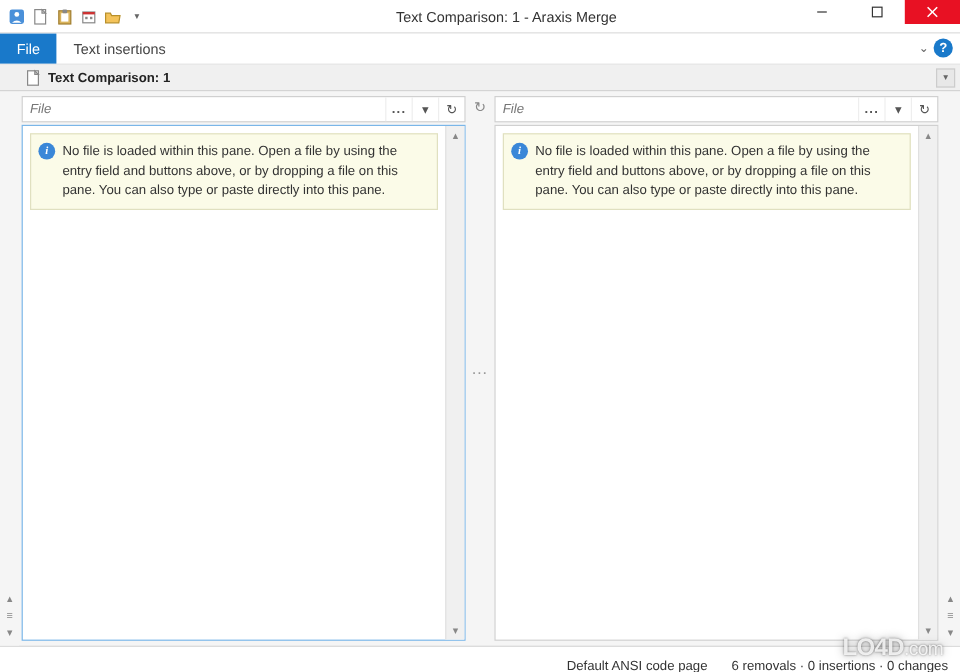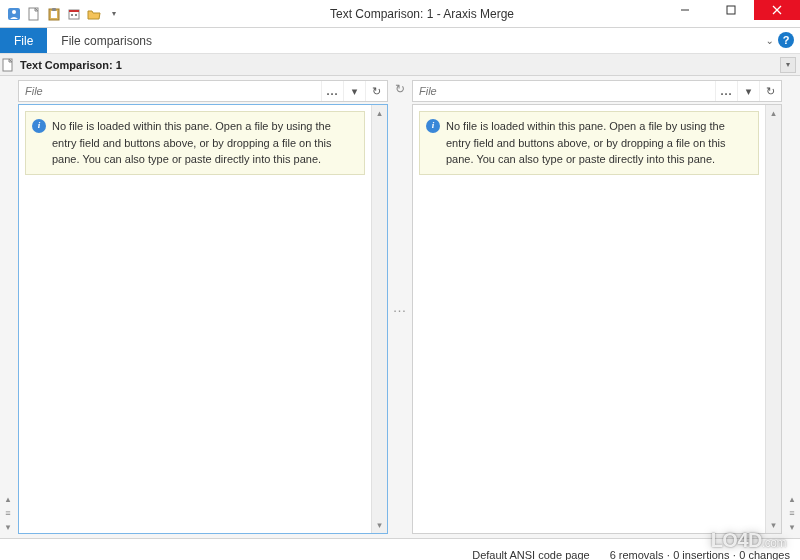--- a/index.html
+++ b/index.html
@@ -17,21 +17,21 @@
 
 
 .ribbon { height: 26px; background: #fff; display: flex; align-items: stretch; border-bottom: 1px solid #e0e0e0; position: relative; }
 .ribbon-tab { padding: 0 14px; display: flex; align-items: center; font-size: 12px; color: #444; }
 .ribbon-tab.file { background: #1979ca; color: #fff; font-weight: normal; }
 .ribbon-help { position: absolute; right: 6px; top: 4px; display: flex; gap: 4px; align-items: center; }
 .help-circle { width: 16px; height: 16px; border-radius: 50%; background: #1979ca; color: #fff; font-size: 11px; font-weight: bold; display: flex; align-items: center; justify-content: center; }
 .chevron-up { font-size: 10px; color: #666; }
 
 
-.doc-header { height: 22px; background: #f0f0f0; border-bottom: 1px solid #d4d4d4; display: flex; align-items: center; padding-left: 2px; gap: 4px; position: relative; }
+.doc-header { height: 22px; background: #f0f0f0; border-bottom: 1px solid #d4d4d4; display: flex; align-items: center; padding-left: 22px; gap: 4px; position: relative; }
 .doc-header .doc-icon { width: 14px; height: 14px; }
 .doc-header .doc-title { font-weight: bold; font-size: 11px; color: #222; }
 .doc-header .dropdown { position: absolute; right: 4px; width: 16px; height: 16px; display: flex; align-items: center; justify-content: center; background: #e8e8e8; border: 1px solid #ccc; }
 
 
 .compare { display: flex; height: calc(560px - 28px - 26px - 22px - 22px); background: #f5f5f5; }
 .gutter-left, .gutter-right { width: 16px; background: #f5f5f5; display: flex; flex-direction: column; justify-content: flex-end; align-items: center; padding-bottom: 6px; gap: 4px; }
 .gutter-icn { width: 10px; height: 10px; color: #888; font-size: 9px; display:flex; align-items:center; justify-content:center;}
 .pane { flex: 1; display: flex; flex-direction: column; padding: 4px 2px; }
 .center-gutter { width: 20px; display: flex; flex-direction: column; align-items: center; justify-content: center; color: #aaa; font-size: 11px; position: relative; }
@@ -53,21 +53,21 @@
 
 .pane-scroll { width: 16px; background: #f0f0f0; border-left: 1px solid #e0e0e0; display:flex; flex-direction:column; }
 .scroll-arrow { height: 16px; display:flex; align-items:center; justify-content:center; color:#888; font-size:9px;}
 .scroll-track { flex:1; }
 
 
 .statusbar { height: 22px; background: #fff; border-top: 1px solid #d4d4d4; display: flex; align-items: center; font-size: 11px; color: #333; padding: 16px 10px; justify-content: flex-end; gap: 20px; }
 
 
 .watermark { position: absolute; right: 14px; bottom: 8px; color: rgba(255,255,255,0.85); font-family: Arial, sans-serif; font-weight: bold; font-size: 20px; text-shadow: 0 0 8px rgba(0,0,0,0.35), 0 0 2px rgba(0,0,0,0.5); letter-spacing: -0.5px; pointer-events: none; }
-.watermark .tld { font-size: 12px; font-weight: normal; }
+.watermark .tld { font-size: 16px; font-weight: normal; }
 
 
 .sv { display:block; }
 </style>
 </head>
 <body>
 
 <div class="titlebar">
   <div class="titlebar-icons">
     <span class="tb-icon">
@@ -121,21 +121,21 @@
       <svg width="10" height="10">
           <line x1="1" y1="1" x2="9" y2="9" stroke="#fff" stroke-width="1.3"></line>
           <line x1="9" y1="1" x2="1" y2="9" stroke="#fff" stroke-width="1.3"></line>
         </svg>
     </div>
   </div>
 </div>
 
 <div class="ribbon">
   <div class="ribbon-tab file">File</div>
-  <div class="ribbon-tab">File comparisons</div>
+  <div class="ribbon-tab">Text insertions</div>
   <div class="ribbon-help">
     <span class="chevron-up">⌄</span>
     <span class="help-circle">?</span>
   </div>
 </div>
 
 <div class="doc-header">
   <span class="doc-icon">
     <svg class="sv" width="12" height="14" viewBox="0 0 12 14">
         <rect x="1" y="1" width="9" height="12" fill="#fff" stroke="#888"></rect>

